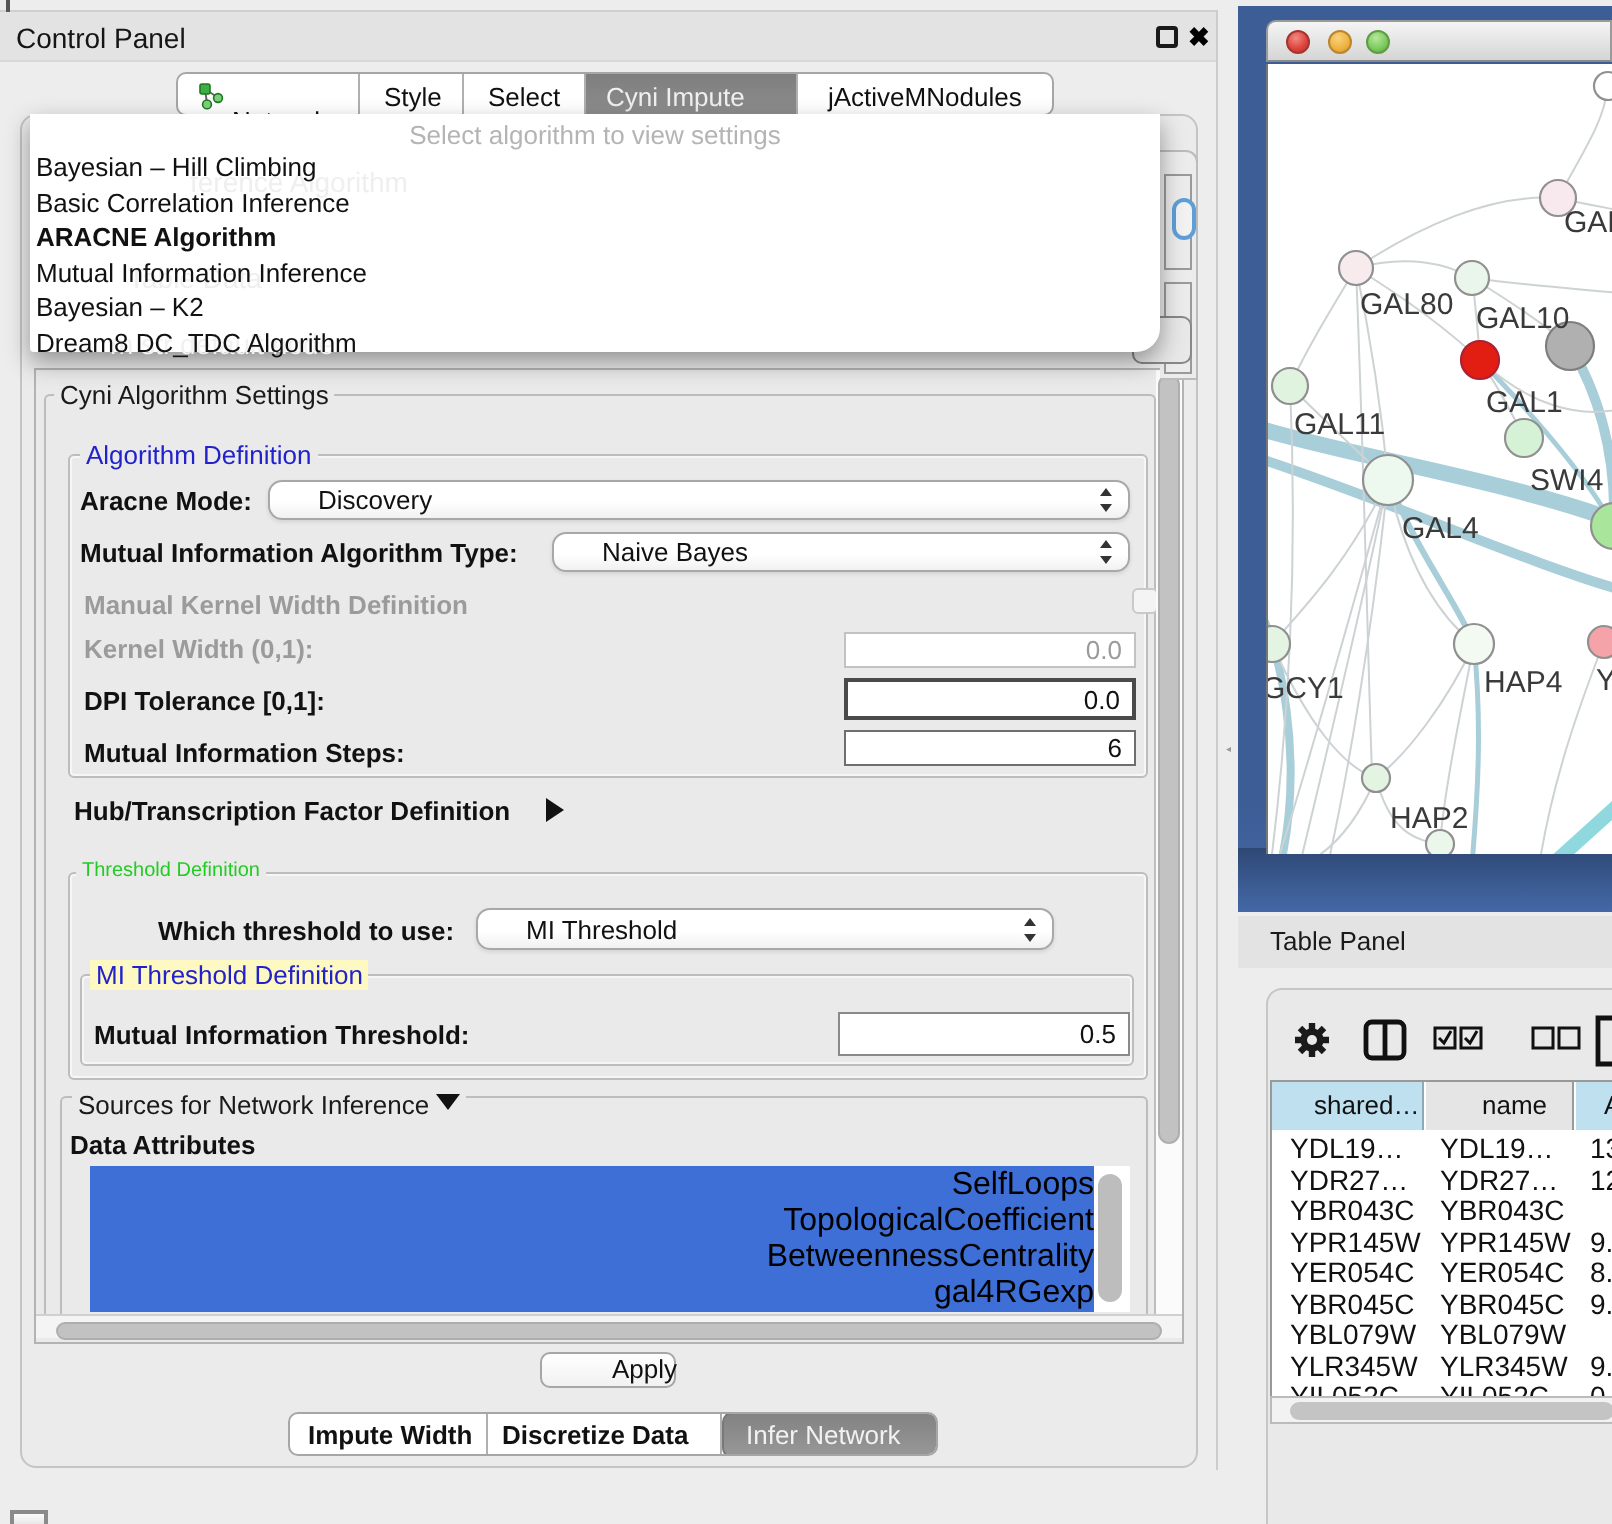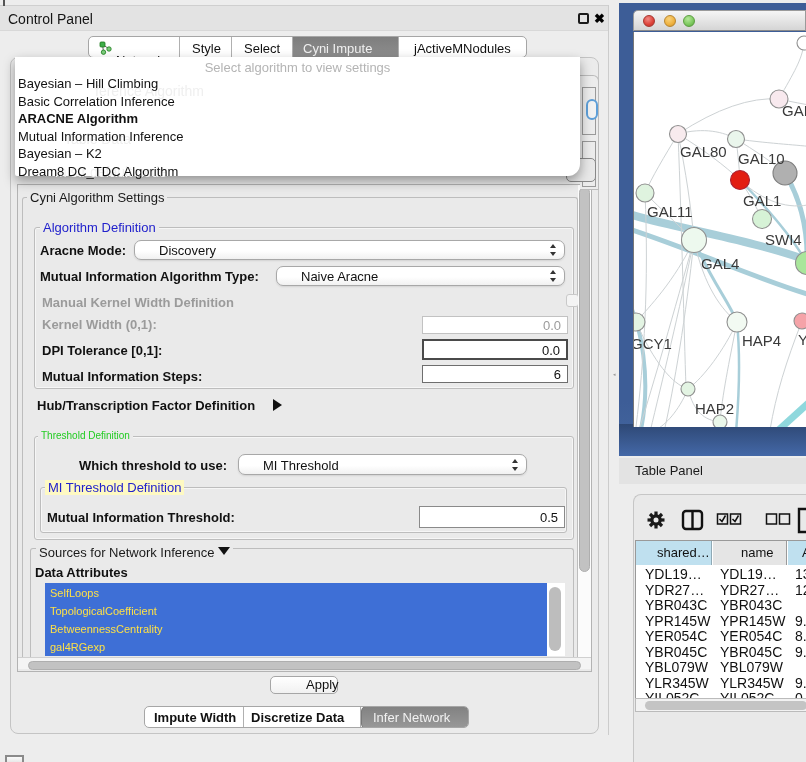--- a/index.html
+++ b/index.html
@@ -67,21 +67,21 @@
     <div class="abs" style="left:40px; top:220px; background:#eaeaea; padding:0 3px; font-size:13px; color:#2222cc;">Algorithm Definition</div>
 
     <div class="lbl" style="position:absolute; left:40px; top:243px;">Aracne Mode:</div>
     <div class="combo" style="left:134px; top:240px; width:431px; height:20px;">
         <span class="txt">Discovery</span>
         <span class="arr"></span>
       </div>
 
     <div class="lbl" style="position:absolute; left:40px; top:269px;">Mutual Information Algorithm Type:</div>
     <div class="combo" style="left:276px; top:266px; width:289px; height:20px;">
-        <span class="txt">Naive Aracne</span>
+        <span class="txt">Naive Bayes</span>
         <span class="arr"></span>
       </div>
 
     <div class="lbl gray" style="position:absolute; left:42px; top:295px; color:#9b9b9b;">Manual Kernel Width Definition</div>
     <div class="abs" style="left:566px; top:294px; width:13px; height:13px; background:#f4f4f4; border:1px solid #c9c9c9; border-radius:3px;"></div>
 
     <div class="lbl" style="position:absolute; left:42px; top:317px; color:#9b9b9b;">Kernel Width (0,1):</div>
     <div class="field" style="left:422px; top:316px; width:146px; height:18px; border:1px solid #c2c2c2; color:#9b9b9b;">
         <span>0.0</span>
       </div>
@@ -115,21 +115,21 @@
     <div class="field" style="left:419px; top:506px; width:146px; height:22px; border:1px solid #8a8a8a; color:#111;">
         <span>0.5</span>
       </div>
 
     <div class="group" style="left:30px; top:548px; width:544px; height:115px; border-bottom:none; box-shadow:none;"></div>
     <div class="abs" style="left:36px; top:545px; background:#eaeaea; padding:0 3px; font-size:13px; color:#1a1a1a;">Sources for Network Inference <span style="display:inline-block; width:0; height:0; border-top:8px solid #111; border-left:6px solid transparent; border-right:6px solid transparent; vertical-align:2px;"></span></div>
 
     <div class="lbl" style="position:absolute; left:35px; top:565px;">Data Attributes</div>
 
     <div class="abs" style="left:45px; top:583px; width:520px; height:73px; background:#fff;"></div>
-    <div class="abs" style="left:45px; top:583px; width:502px; height:73px; background:#3e6fd6; color:#fde047; font-size:11px; line-height:18px; padding-left:5px; padding-top:1px; overflow:hidden;">SelfLoops<br>TopologicalCoefficient<br>BetweennessCentrality<br>gal4RGexp</div>
+    <div class="abs" style="left:45px; top:583px; width:502px; height:73px; background:#3e6fd6; color:#000000; font-size:16px; line-height:18px; padding-left:5px; padding-top:1px; overflow:hidden;text-align:right;">SelfLoops<br>TopologicalCoefficient<br>BetweennessCentrality<br>gal4RGexp</div>
     <div class="abs" style="left:549px; top:587px; width:12px; height:64px; background:#bdbdbd; border-radius:6px;"></div>
 
     <div class="abs" style="left:18px; top:657px; width:573px; height:12px; background:#f4f4f4; border-top:1px solid #d0d0d0;"></div>
     <div class="abs" style="left:28px; top:661px; width:553px; height:9px; background:#c2c2c2; border:1px solid #aeaeae; border-radius:5px;"></div>
 
     <div class="abs" style="left:578px; top:185px; width:13px; height:472px; background:#fbfbfb;"></div>
     <div class="abs" style="left:579px; top:187px; width:11px; height:385px; background:#c2c2c2; border:1px solid #aeaeae; border-radius:6px;"></div>
   </div>
 
   <div class="abs" style="left:270px; top:676px; width:68px; height:18px; background:linear-gradient(#ffffff,#f1f1f1); border:1px solid #a6a6a6; border-radius:5px; text-align:center; font-size:13px; color:#111; line-height:16px;padding-left:35px;">Apply</div>

